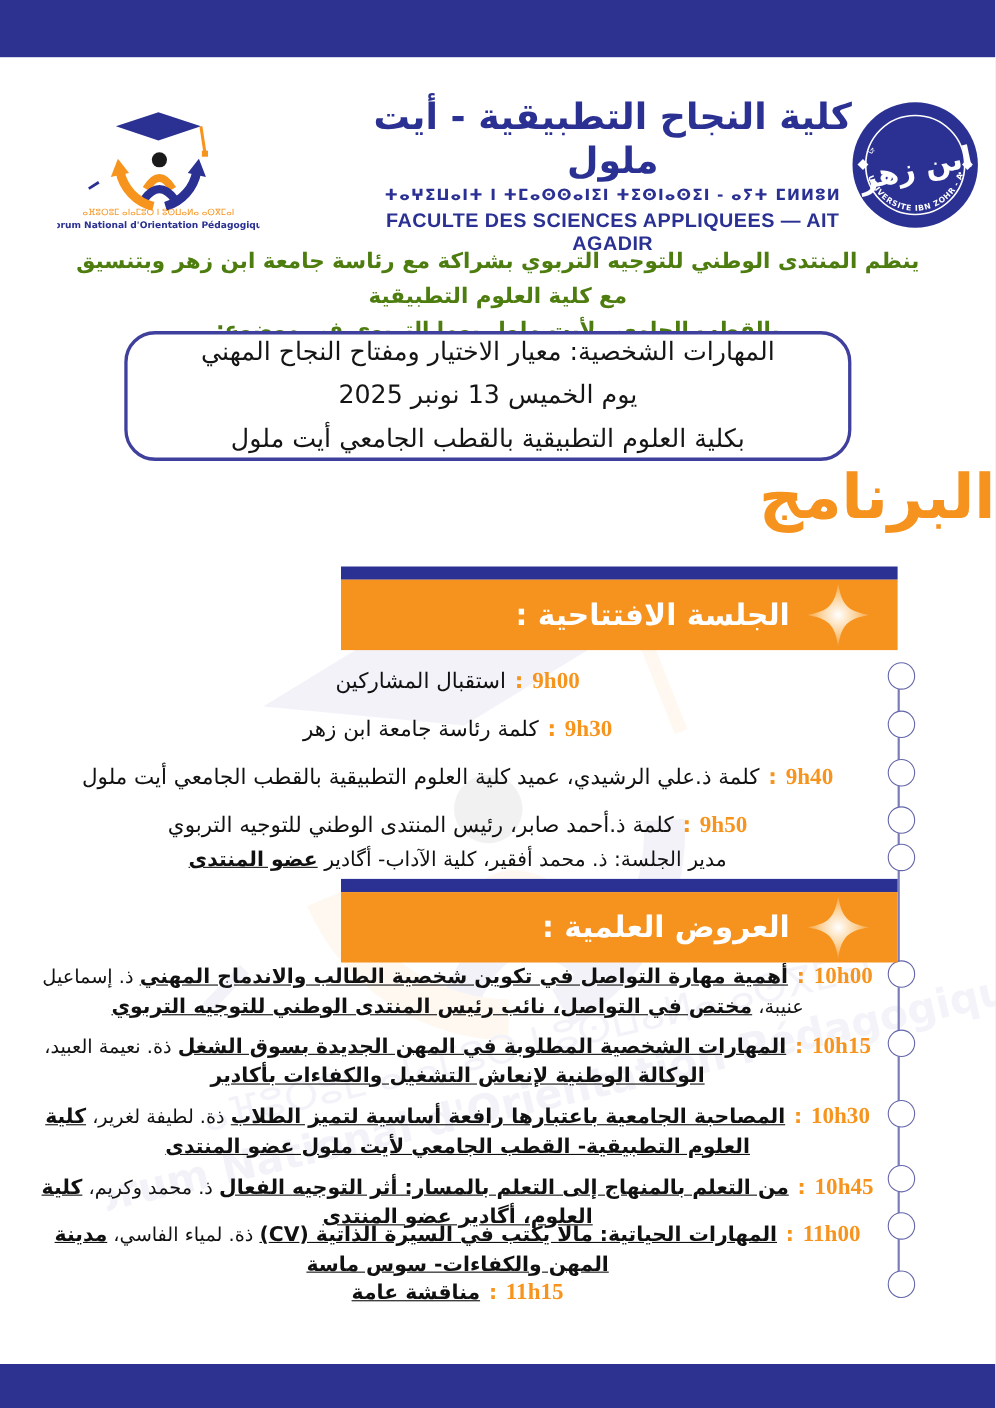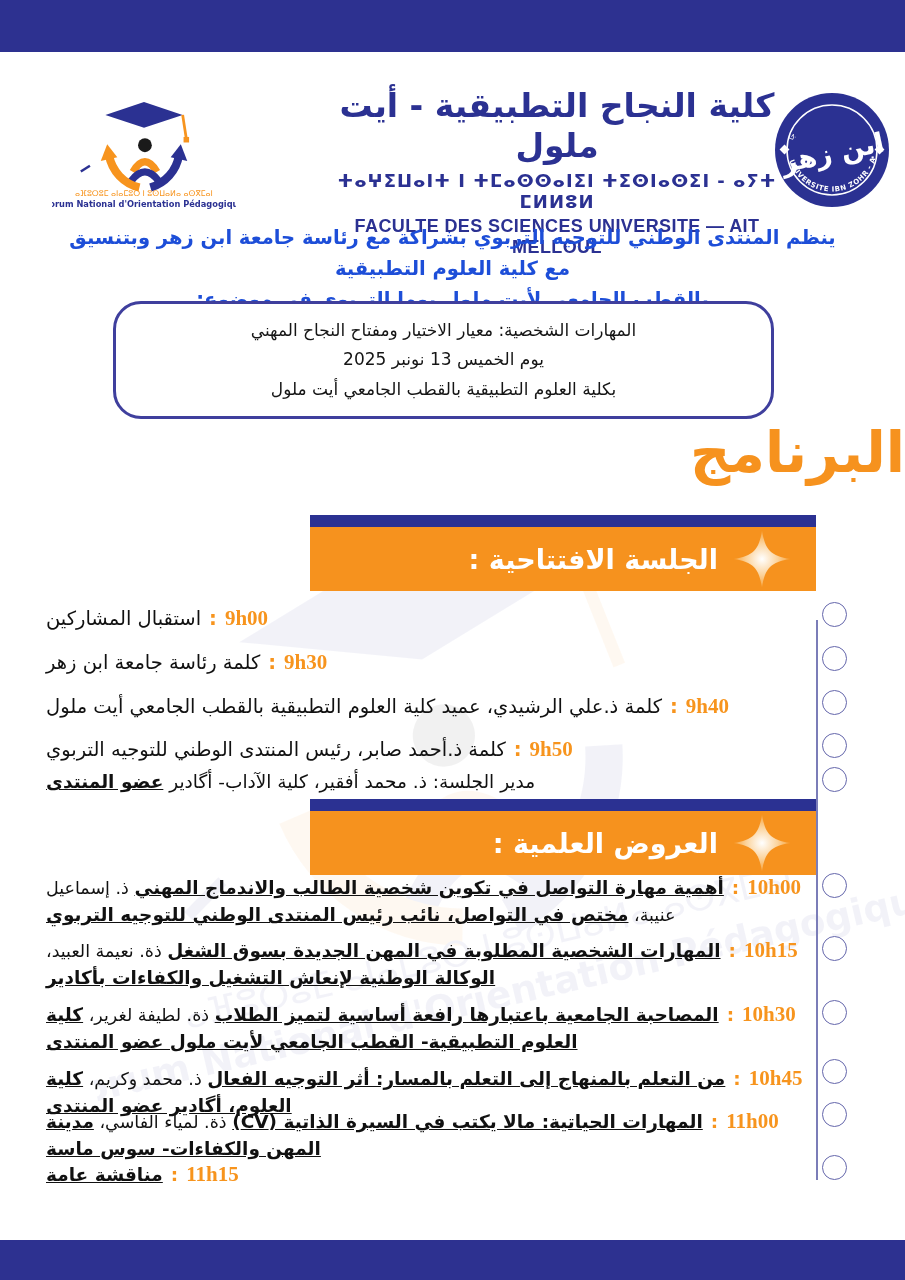--- a/index.html
+++ b/index.html
@@ -6,46 +6,46 @@
   .poster{position:relative;width:905px;height:1280px;margin:0 auto;background:#ffffff;overflow:hidden;}
 
   .bar-top{position:absolute;top:0;left:0;width:100%;height:52px;background:#2d3190;}
   .bar-bottom{position:absolute;bottom:0;left:0;width:100%;height:40px;background:#2d3190;}
 
   
   .logo-left{position:absolute;left:52px;top:56px;width:184px;}
   .logo-right{position:absolute;left:772px;top:90px;width:120px;}
   .head-center{position:absolute;left:322px;top:86px;width:470px;text-align:center;color:#2b3192;}
   .title-ar{font-size:33px;font-weight:bold;line-height:1.2;}
-  .title-tif{font-size:18px;font-weight:bold;margin-top:5px;letter-spacing:1px;}
+  .title-tif{font-size:14px;font-weight:bold;margin-top:5px;letter-spacing:1px;}
   .title-fr{font-size:18px;font-weight:bold;margin-top:4px;font-family:"Liberation Sans",sans-serif;letter-spacing:.4px;}
 
   .intro{position:absolute;top:222px;left:60px;width:785px;text-align:center;direction:rtl;
-         color:#1d4ed8;font-weight:bold;font-size:19.5px;line-height:1.6;}
+         color:#4d7c0f;font-weight:bold;font-size:19.5px;line-height:1.6;}
 
   .event-box{position:absolute;top:301px;left:113px;width:655px;height:112px;border:3px solid #3f3f9d;
              border-radius:28px;display:flex;flex-direction:column;justify-content:center;
-             text-align:center;direction:rtl;font-size:17px;color:#151515;line-height:1.72;background:#fff;}
+             text-align:center;direction:rtl;font-size:23px;color:#151515;line-height:1.72;background:#fff;}
 
   .program-title{position:absolute;top:420px;left:0;width:100%;text-align:right;
                  font-size:56px;font-weight:bold;color:#f6921e;}
 
   .banner{position:absolute;left:310px;width:506px;z-index:3;}
   .banner .stripe{height:12px;background:#2b3192;}
   .banner .obar{height:64px;background:#f6921e;display:flex;align-items:center;direction:rtl;
                 padding-right:24px;gap:14px;box-sizing:border-box;}
   .banner .label{color:#ffffff;font-size:27px;font-weight:bold;white-space:nowrap;}
   .banner-1{top:515px;}
   .banner-2{top:799px;}
   .sparkle{width:60px;height:60px;flex:0 0 auto;}
 
   
   .tl-line{position:absolute;left:816px;top:620px;width:2px;height:560px;background:#7b7db8;z-index:0;}
   .schedule{position:absolute;left:30px;top:0;width:770px;height:1280px;z-index:2;}
-  .srow{position:absolute;left:16px;width:100%;direction:rtl;text-align:left;color:#111;}
+  .srow{position:absolute;left:1px;width:100%;direction:rtl;text-align:center;color:#111;}
   .srow .circ{position:absolute;right:-31px;top:-4px;width:25px;height:25px;border-radius:50%;
               background:#ffffff;border:1.6px solid #6466ab;box-sizing:border-box;}
   .o-row{font-size:19.5px;}
   .s-row{font-size:18.5px;line-height:1.45;}
   .time{font-family:"Liberation Serif",serif;font-weight:bold;color:#f7941d;margin-left:8px;font-size:21px;}
   .colon{color:#f7941d;font-weight:bold;margin-left:8px;}
   .t-bold{font-weight:bold;text-decoration:underline;}
   .t-reg{font-weight:normal;font-size:17.5px;}
 
   .watermark{position:absolute;left:15px;top:335px;width:830px;opacity:0.055;transform:rotate(-13deg);z-index:0;pointer-events:none;}
@@ -96,21 +96,21 @@
       <path d="M138,108 A44,44 0 0 1 107,143" stroke="#2b3192" stroke-width="9" fill="none"></path>
       <polygon points="147,114 129,110 140,96" fill="#2b3192"></polygon>
       <text x="100" y="152" text-anchor="middle" font-size="8.5" fill="#f7941e">ⴰⴼⵓⵔⵓⵎ ⴰⵏⴰⵎⵓⵔ ⵏ ⵓⵙⵡⴰⵍⴰ ⴰⵙⴳⵎⴰⵏ</text>
       <text x="100" y="164" text-anchor="middle" font-size="9" font-weight="bold" fill="#2b3192">Forum National d'Orientation Pédagogique</text>
     </svg>
   </div>
 
   <div class="head-center">
     <div class="title-ar">كلية النجاح التطبيقية - أيت ملول</div>
     <div class="title-tif">ⵜⴰⵖⵉⵡⴰⵏⵜ ⵏ ⵜⵎⴰⵙⵙⴰⵏⵉⵏ ⵜⵉⵙⵏⴰⵙⵉⵏ - ⴰⵢⵜ ⵎⵍⵍⵓⵍ</div>
-    <div class="title-fr">FACULTE DES SCIENCES UNIVERSITE — AIT MELLOUL</div>
+    <div class="title-fr">FACULTE DES SCIENCES APPLIQUEES — AIT AGADIR</div>
   </div>
 
   <div class="logo-right">
     <svg viewBox="0 0 120 120" width="100%">
       <circle cx="60" cy="60" r="57" fill="#2b3192"></circle>
       <circle cx="60" cy="60" r="45" fill="none" stroke="#ffffff" stroke-width="1.5"></circle>
       <defs>
         <path id="arcT" d="M20,52 A43,43 0 0 1 100,52" fill="none"></path>
         <path id="arcB" d="M16,66 A45,45 0 0 0 104,66" fill="none"></path>
       </defs>

